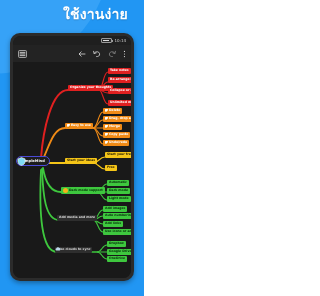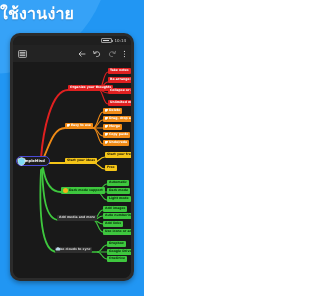--- a/index.html
+++ b/index.html
@@ -20,23 +20,23 @@
     left: -60px; top: -46px;
     width: 170px; height: 120px;
     background: #3aa5f7;
     border-radius: 0 0 120px 0;
     opacity: .85;
   }
   #title {
     position: absolute;
     left: 0; top: 7px;
     width: 128px;
-    text-align: left;
+    text-align: right;
     color: #ffffff;
-    font-size: 16px;
+    font-size: 14px;
     font-weight: bold;
     letter-spacing: .2px;
     line-height: 14px;
     text-shadow: 0 1px 1px rgba(0,0,0,.18);
   }
   
   #phone {
     position: absolute;
     left: 10px; top: 33px;
     width: 124px; height: 248px;

